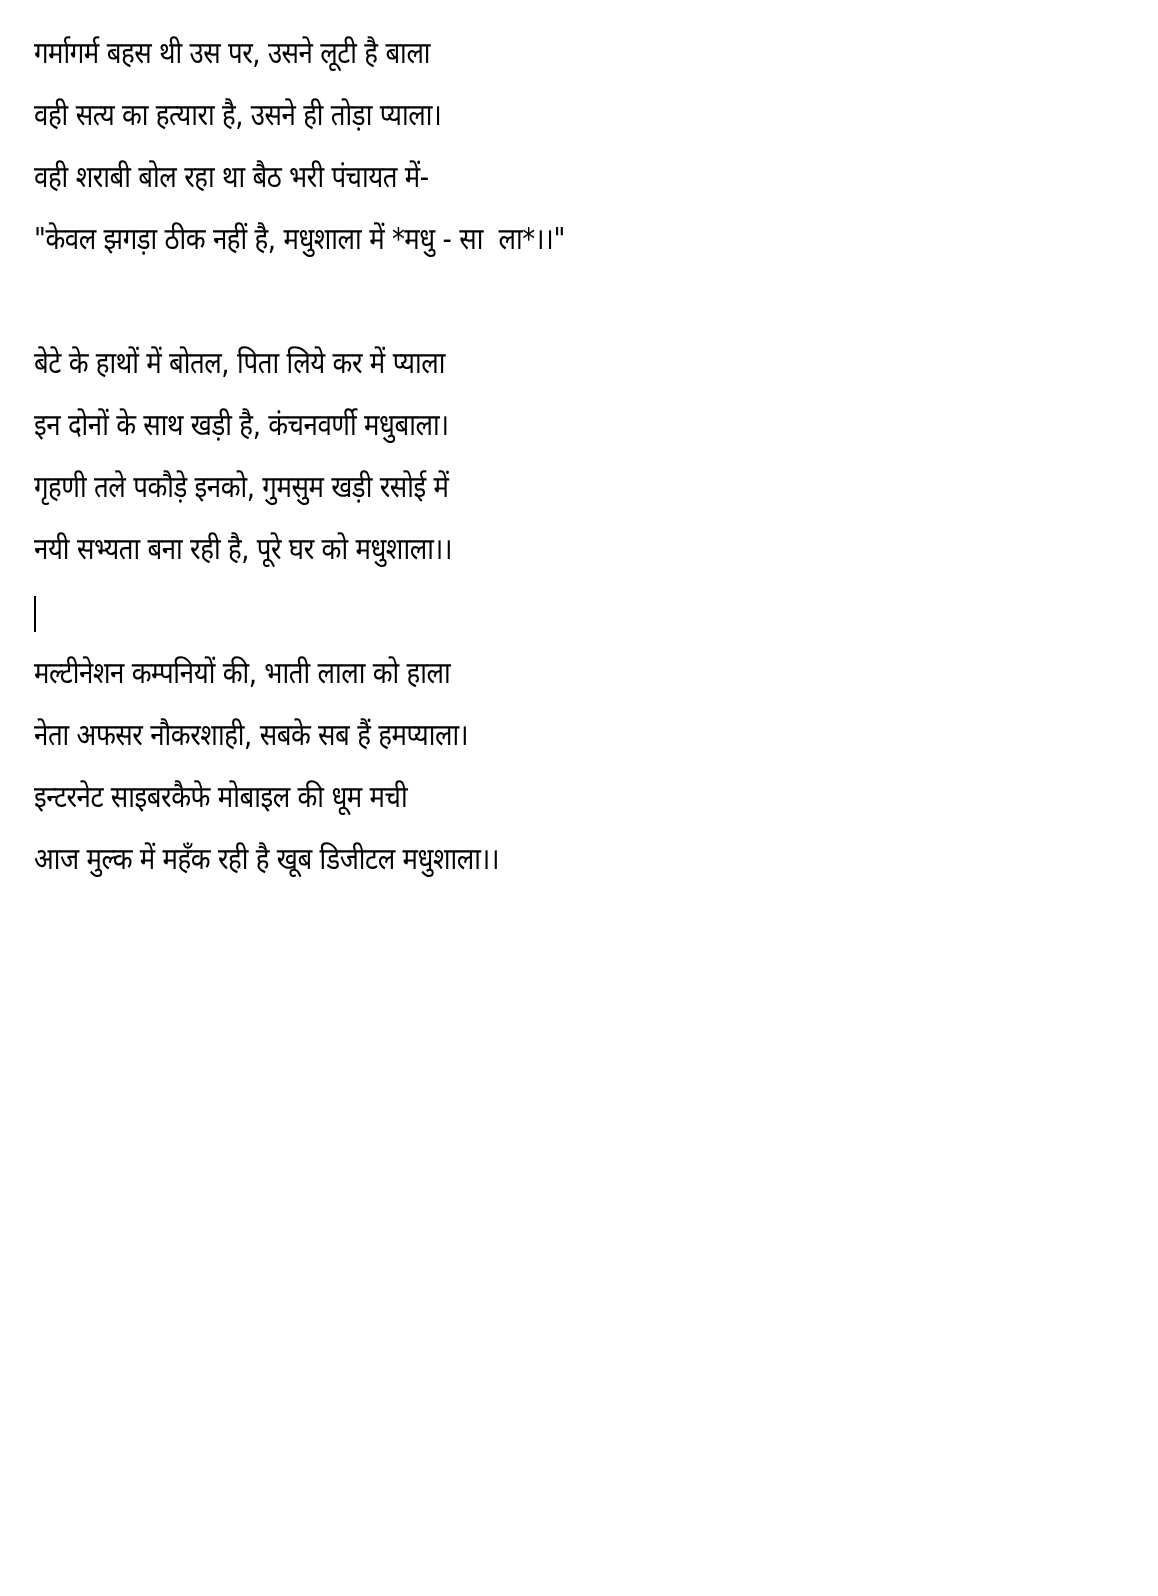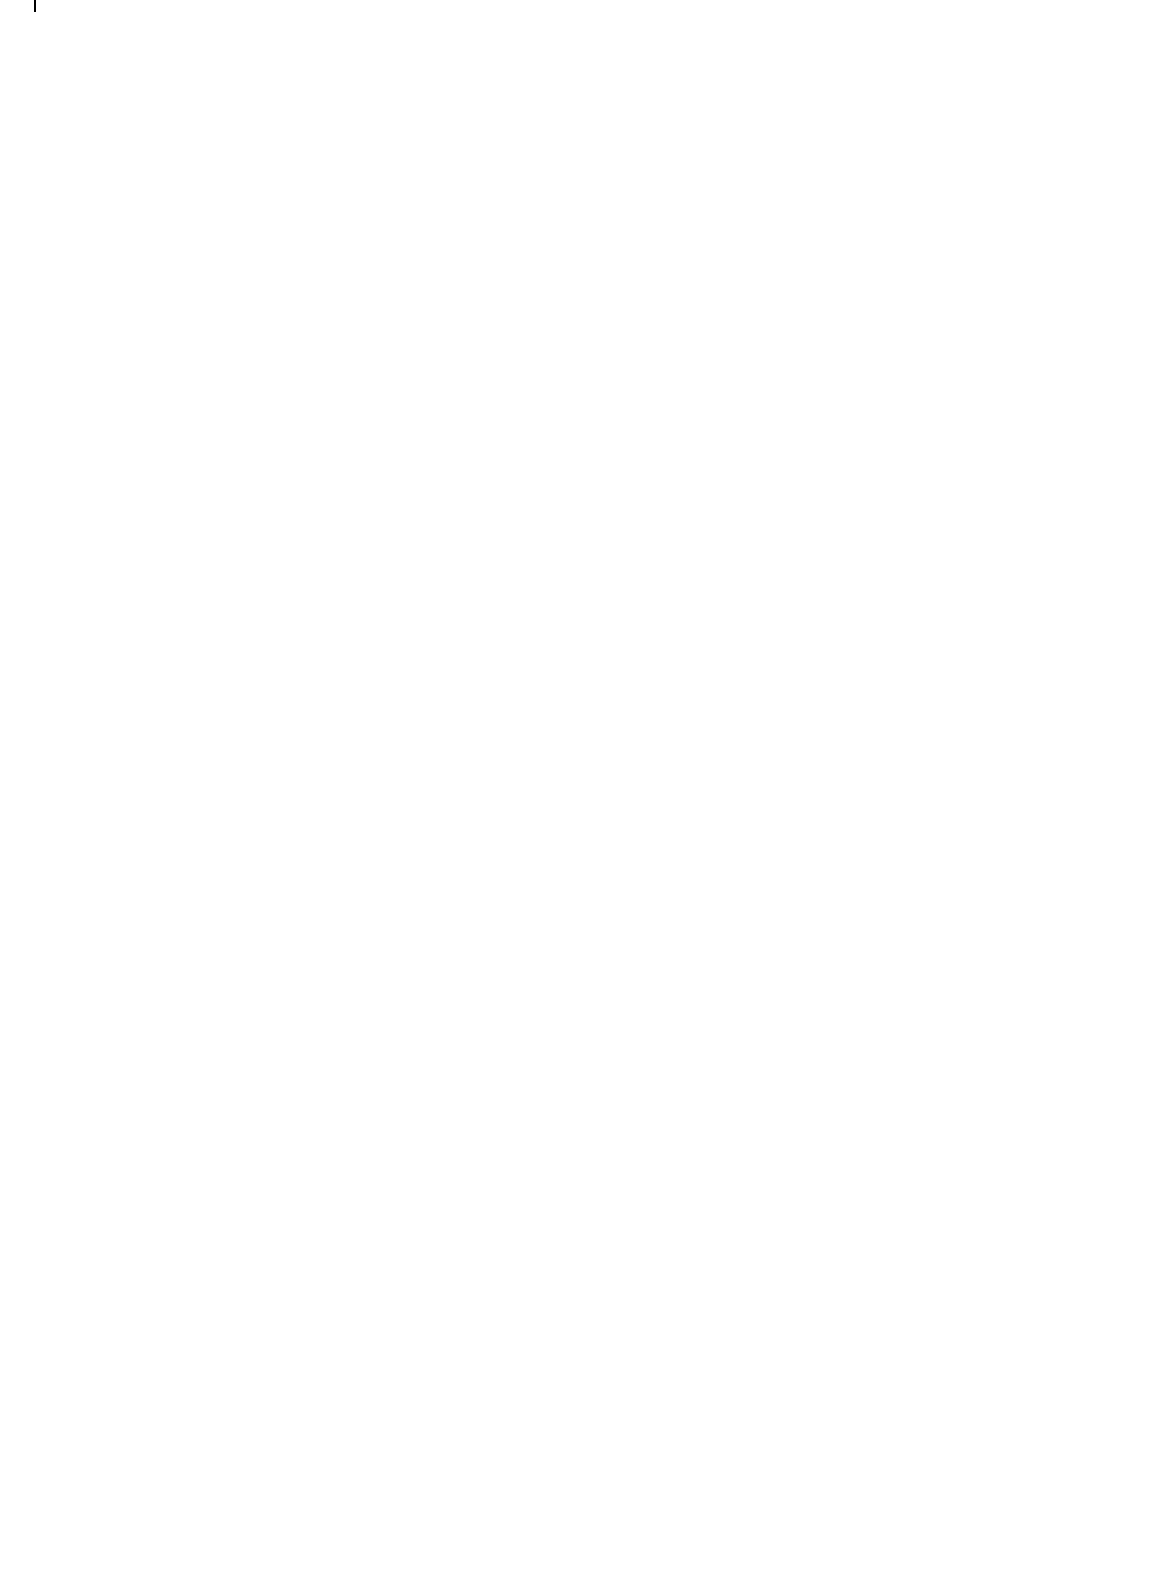--- a/index.html
+++ b/index.html
@@ -47,22 +47,40 @@
       width: 2px;
       height: 36px;
       background: #000000;
     }
   </style>
 </head>
 <body>
 
 <div class="document">
 
+  <div class="stanza">
+    <span class="line">गर्मागर्म बहस थी उस पर, उसने लूटी है बाला</span>
+    <span class="line">वही सत्य का हत्यारा है, उसने ही तोड़ा प्याला।</span>
+    <span class="line">वही शराबी बोल रहा था बैठ भरी पंचायत में-</span>
+    <span class="line">"केवल झगड़ा ठीक नहीं है, मधुशाला में *मधु - सा  ला*।।"</span>
+  </div>
 
+  <div class="stanza">
+    <span class="line">बेटे के हाथों में बोतल, पिता लिये कर में प्याला</span>
+    <span class="line">इन दोनों के साथ खड़ी है, कंचनवर्णी मधुबाला।</span>
+    <span class="line">गृहणी तले पकौड़े इनको, गुमसुम खड़ी रसोई में</span>
+    <span class="line">नयी सभ्यता बना रही है, पूरे घर को मधुशाला।।</span>
+  </div>
 
 
 
   <div class="cursor-row">
     <span class="text-cursor"></span>
   </div>
 
+  <div class="stanza">
+    <span class="line">मल्टीनेशन कम्पनियों की, भाती लाला को हाला</span>
+    <span class="line">नेता अफसर नौकरशाही, सबके सब हैं हमप्याला।</span>
+    <span class="line">इन्टरनेट साइबरकैफे मोबाइल की धूम मची</span>
+    <span class="line">आज मुल्क में महँक रही है खूब डिजीटल मधुशाला।।</span>
+  </div>
 
 </div>
 
 </body></html>

